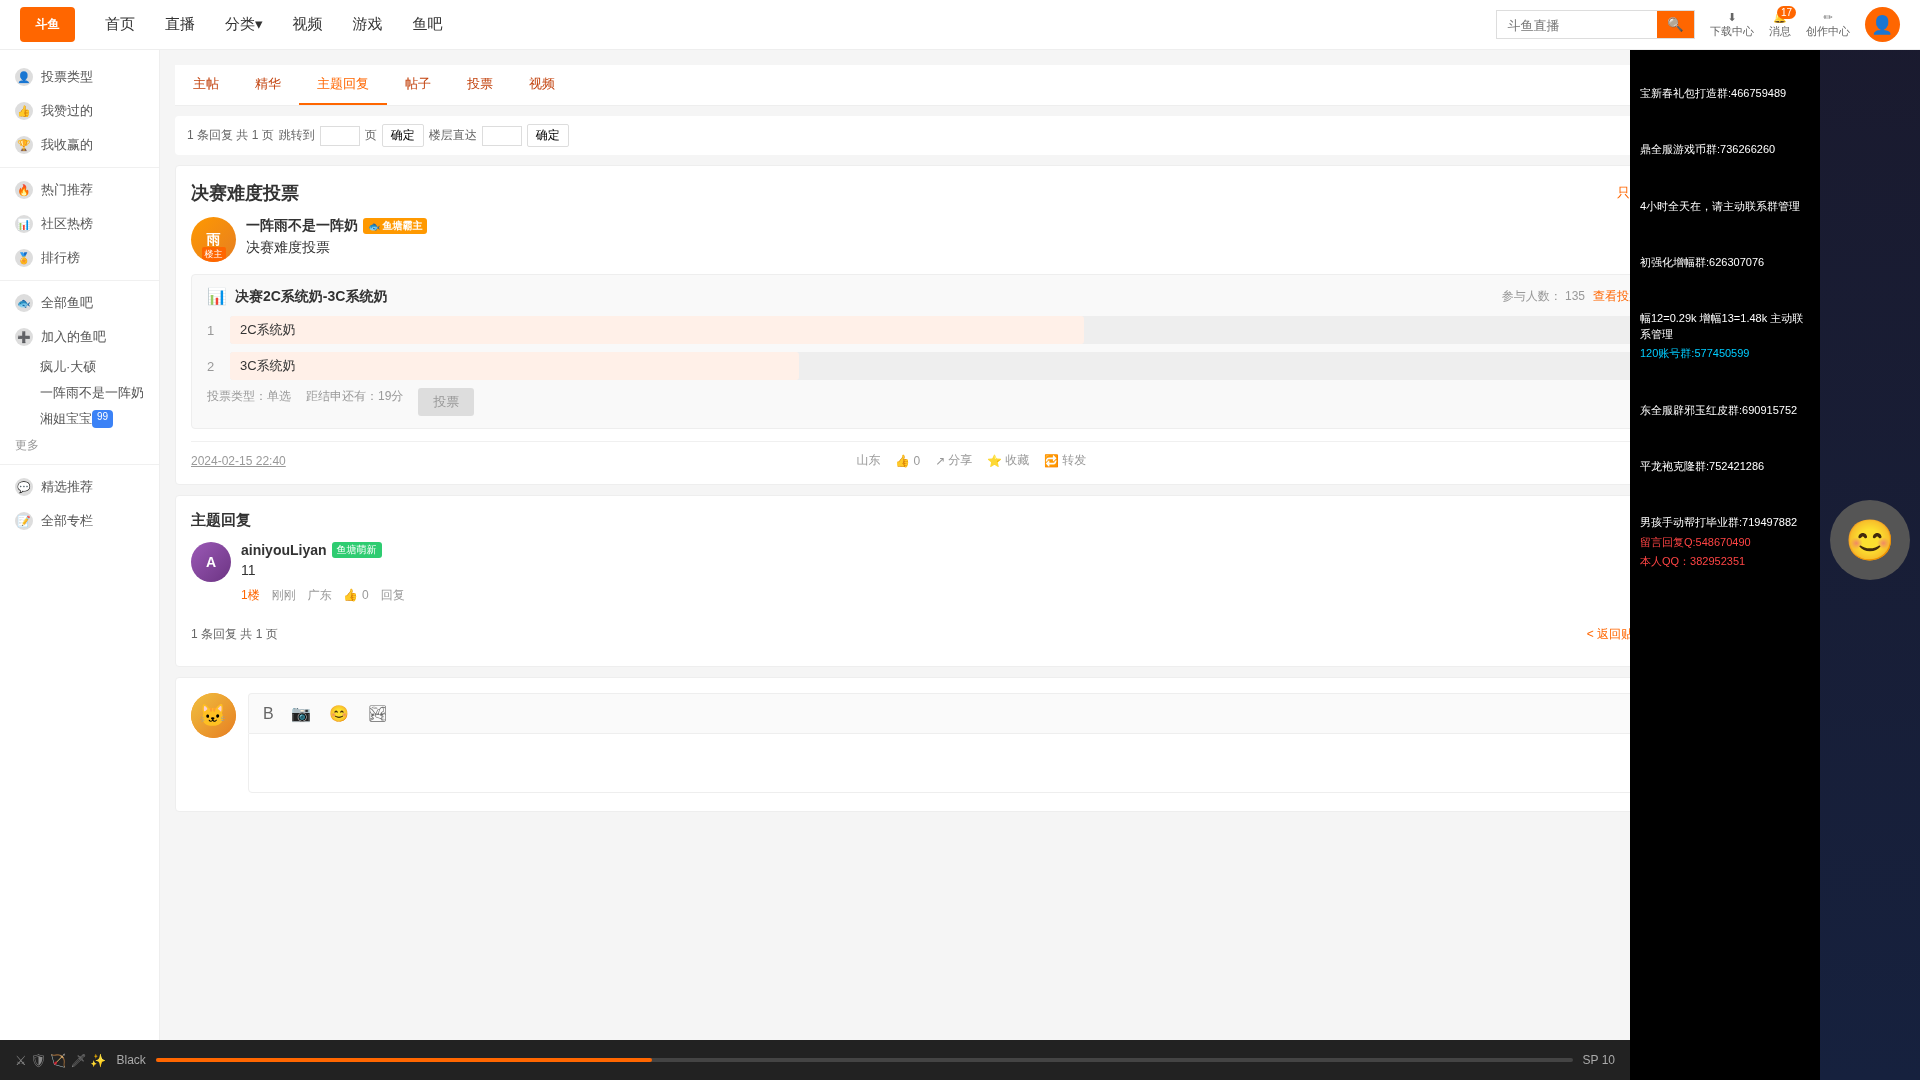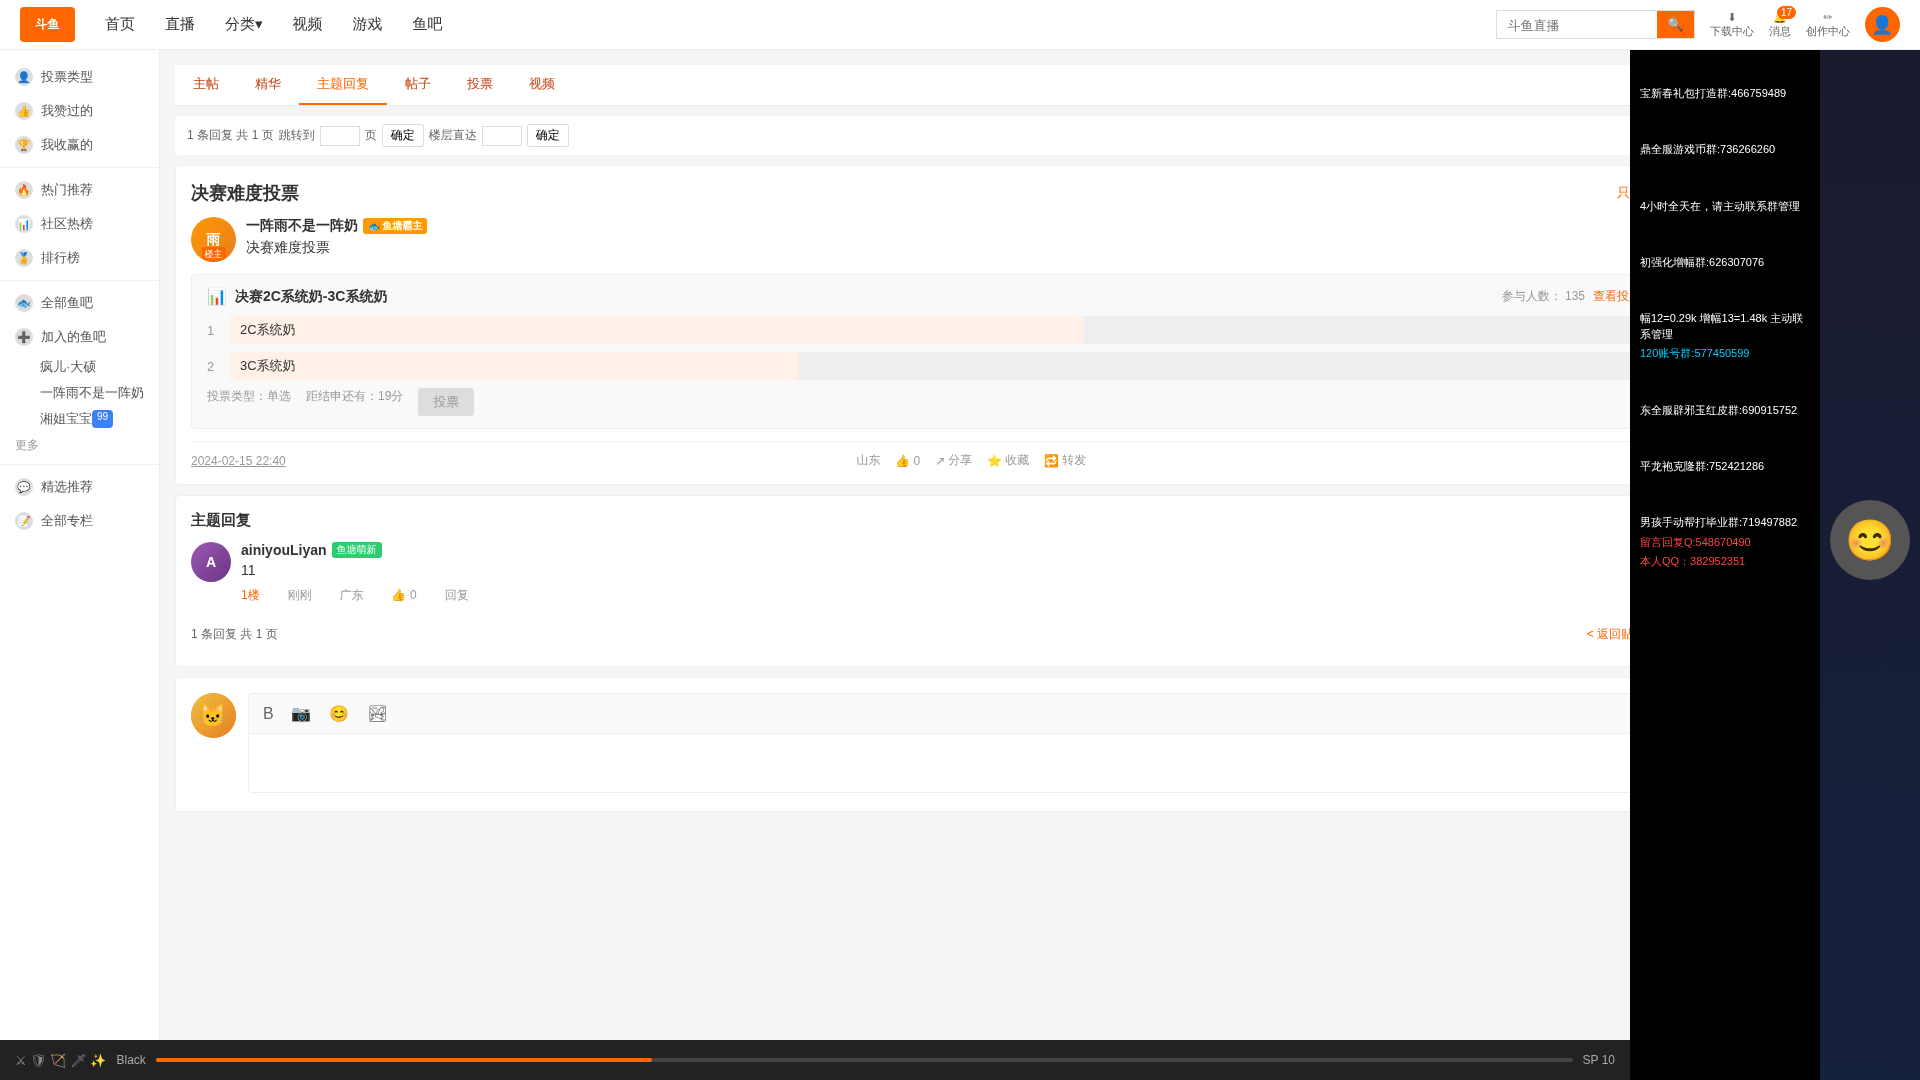--- a/index.html
+++ b/index.html
@@ -80,21 +80,21 @@
     
     .reply-section { background: #fff; border-radius: 4px; padding: 15px; margin-bottom: 10px; border: 1px solid #eee; }
     .reply-section-title { font-size: 15px; font-weight: bold; color: #333; margin-bottom: 12px; }
     .reply-item { display: flex; gap: 10px; margin-bottom: 12px; }
     .reply-avatar { width: 40px; height: 40px; border-radius: 50%; background: #9b59b6; flex-shrink: 0; }
     .reply-body { flex: 1; }
     .reply-author-row { display: flex; align-items: center; gap: 5px; margin-bottom: 4px; }
     .reply-author-name { font-size: 14px; font-weight: bold; color: #333; }
     .reply-fish-badge { background: #2ecc71; color: white; font-size: 10px; padding: 1px 5px; border-radius: 3px; }
     .reply-content { font-size: 14px; color: #333; margin-bottom: 6px; }
-    .reply-meta { display: flex; align-items: center; gap: 28px; font-size: 12px; color: #999; }
+    .reply-meta { display: flex; align-items: center; gap: 12px; font-size: 12px; color: #999; }
     .reply-floor { color: #ff6600; }
     .reply-meta-item { cursor: pointer; }
     .more-btn { color: #999; cursor: pointer; font-size: 18px; margin-left: auto; }
 
     
     .reply-pagination { display: flex; align-items: center; gap: 5px; font-size: 12px; color: #666; padding: 8px 0; }
     .back-link { color: #ff6600; cursor: pointer; margin-left: auto; }
 
     
     .editor-card { background: #fff; border-radius: 4px; padding: 15px; border: 1px solid #eee; display: flex; gap: 12px; }

